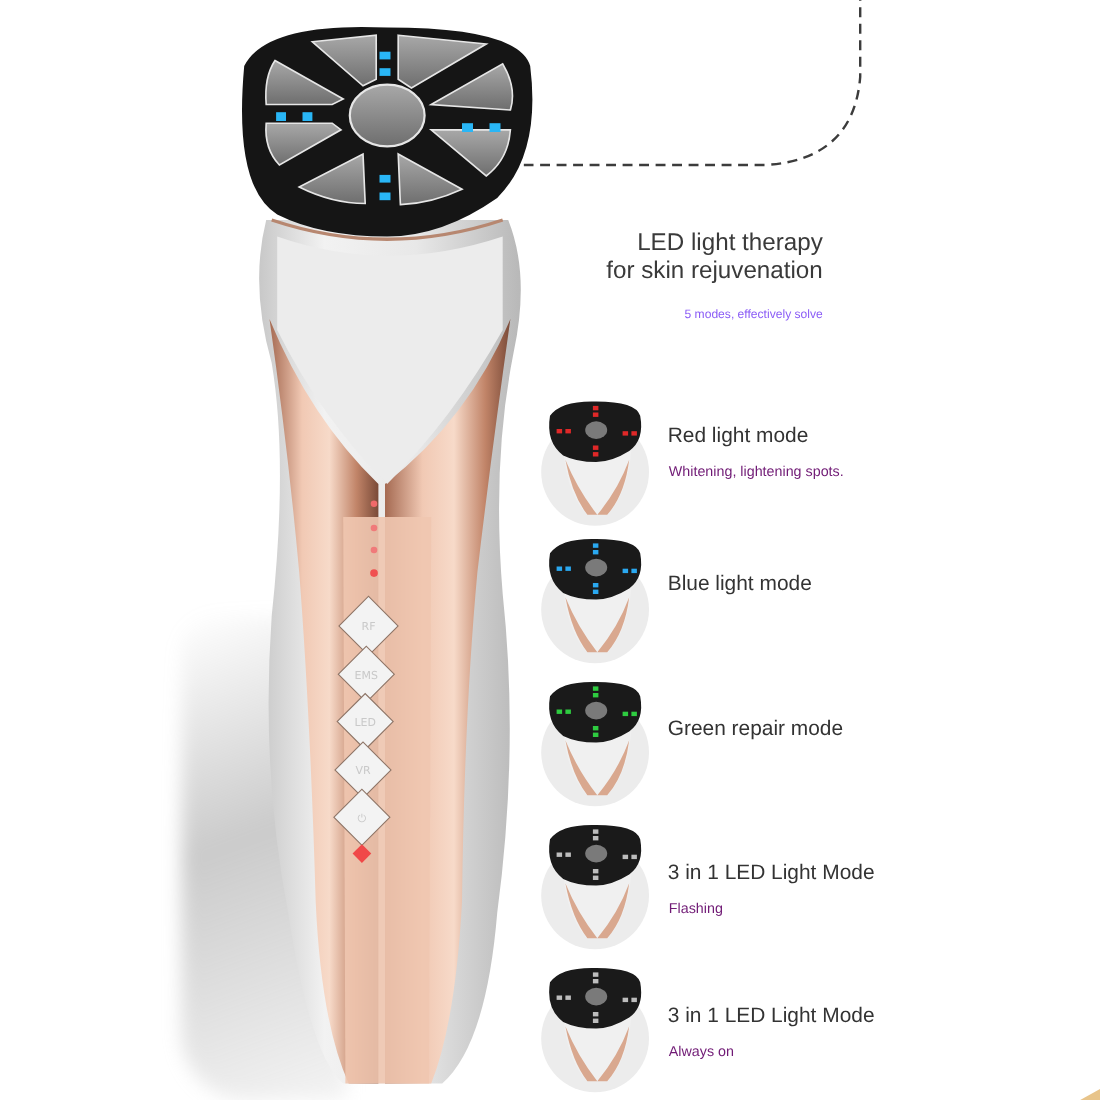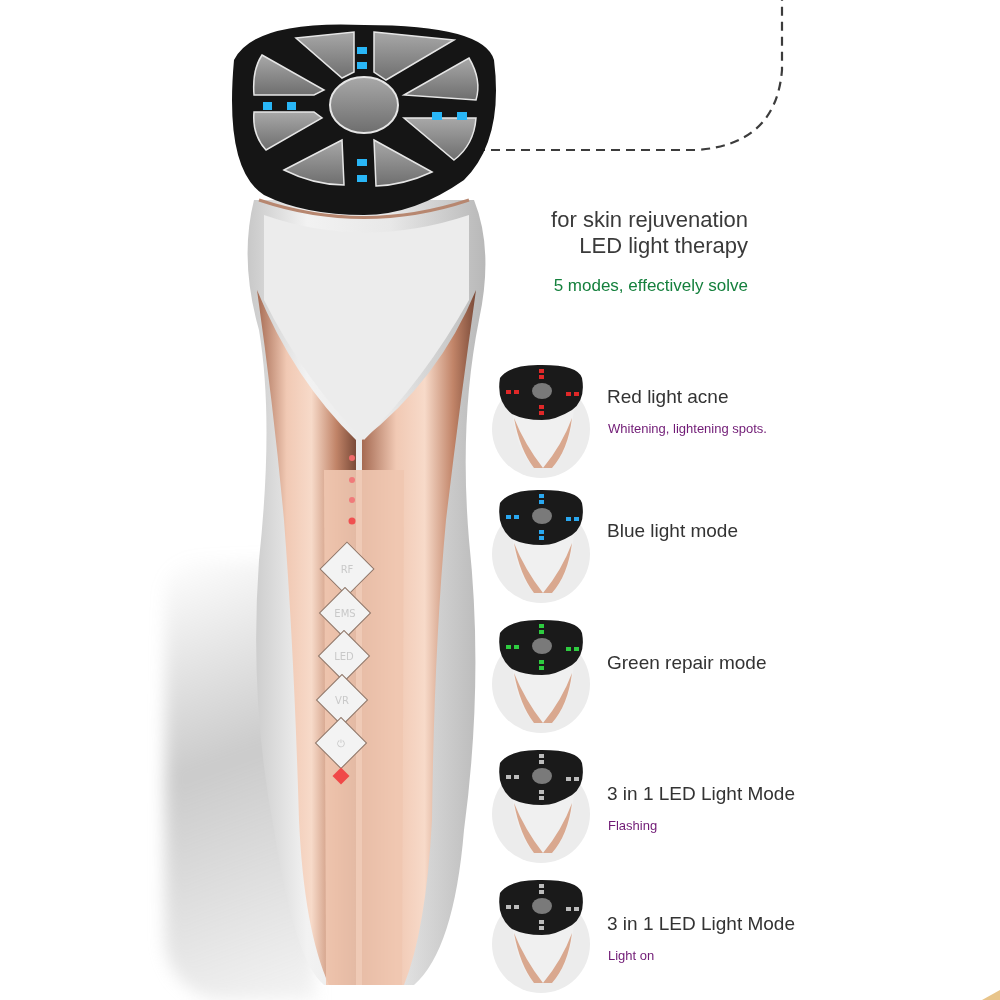--- a/index.html
+++ b/index.html
@@ -3,31 +3,31 @@
 <meta charset="utf-8">
 <style>
   * { box-sizing: border-box; margin: 0; padding: 0; }
   html, body { width: 1000px; height: 1000px; background: #ffffff; overflow: hidden; }
   body { position: relative; font-family: "Liberation Sans", "DejaVu Sans", sans-serif; color: #333333; }
 
   
   .callout-line { position: absolute; left: 476px; top: 0; width: 310px; height: 152px; }
 
   
-  .device { position: absolute; left: 164px; top: 0; width: 340px; height: 1000px; }
+  .device { position: absolute; left: 152px; top: 0; width: 340px; height: 1000px; }
   .device svg { width: 100%; height: 100%; display: block; }
 
   .shadow { position: absolute; left: 165px; top: 560px; width: 150px; height: 440px;
             background: linear-gradient(160deg, rgba(255,255,255,0) 0%, rgba(160,160,160,0.55) 45%, rgba(200,200,200,0.2) 100%);
             filter: blur(8px); border-radius: 30px 0 0 60px; }
 
   
   .headline { position: absolute; right: 252px; top: 207px; text-align: right; }
   .headline .title { font-size: 22px; line-height: 26px; color: #3a3a3a; }
-  .headline .sub { font-size: 17px; line-height: 22px; color: #15803d; margin-top: 16px; margin-left: 40px; }
+  .headline .sub { font-size: 11px; line-height: 22px; color: #8b5cf6; margin-top: 16px; margin-left: 40px; }
 
   
   .mode { position: absolute; left: 490px; width: 340px; height: 120px; }
   .mode .thumb { position: absolute; left: 0; top: 0; width: 104px; height: 112px; }
   .mode .thumb .bg { position: absolute; left: 2px; top: 20px; width: 98px; height: 98px; border-radius: 50%; background: #ececec; }
   .mode .thumb svg { position: absolute; left: 0; top: 0; width: 104px; height: 112px; }
   .mode .name { position: absolute; left: 117px; font-size: 19px; color: #333333; white-space: nowrap; }
   .mode .desc { position: absolute; left: 118px; font-size: 13px; line-height: 20px; color: #701a75; width: 180px; }
 
   .corner-mark { position: absolute; right: 0; bottom: 0; width: 30px; height: 14px; }
@@ -115,22 +115,22 @@
         <rect x="193" y="175" width="10" height="7"></rect>
       <rect x="99" y="102" width="9" height="8"></rect>
         <rect x="123" y="102" width="9" height="8"></rect>
       <rect x="268" y="112" width="10" height="8"></rect>
         <rect x="293" y="112" width="10" height="8"></rect>
     </g>
   </svg>
 </div>
 
 <div class="headline">
+  <div class="title">LED light therapy</div>
   <div class="title">for skin rejuvenation</div>
-  <div class="title">LED light therapy</div>
   <div class="sub">5 modes, effectively solve</div>
 </div>
 
 <div class="mode" style="top:360px">
   <div class="thumb">
     <div class="bg"></div>
     <svg viewBox="0 0 104 112">
       <path d="M22 50 L84 50 Q80 90 62 108 L44 108 Q26 90 22 50 Z" fill="#f0f0f0"></path>
       <path d="M24 58 Q35 85 53 108 L44 108 Q30 90 24 58 Z" fill="#d9a88f"></path>
       <path d="M82 58 Q72 85 53 108 L62 108 Q78 90 82 58 Z" fill="#d9a88f"></path>
@@ -141,21 +141,21 @@
           <rect x="49" y="15" width="5" height="4"></rect>
           <rect x="49" y="45" width="5" height="4"></rect>
           <rect x="49" y="51" width="5" height="4"></rect>
           <rect x="16" y="30" width="5" height="4"></rect>
           <rect x="24" y="30" width="5" height="4"></rect>
           <rect x="76" y="32" width="5" height="4"></rect>
           <rect x="84" y="32" width="5" height="4"></rect>
         </g>
     </svg>
   </div>
-  <div class="name" style="top:26px">Red light acne</div>
+  <div class="name" style="top:26px">Red light mode</div>
   <div class="desc" style="top:59px">Whitening, lightening spots.</div>
 </div>
 
 <div class="mode" style="top:485px">
   <div class="thumb">
     <div class="bg"></div>
     <svg viewBox="0 0 104 112">
       <path d="M22 50 L84 50 Q80 90 62 108 L44 108 Q26 90 22 50 Z" fill="#f0f0f0"></path>
       <path d="M24 58 Q35 85 53 108 L44 108 Q30 90 24 58 Z" fill="#d9a88f"></path>
       <path d="M82 58 Q72 85 53 108 L62 108 Q78 90 82 58 Z" fill="#d9a88f"></path>
@@ -240,18 +240,18 @@
           <rect x="49" y="45" width="5" height="4"></rect>
           <rect x="49" y="51" width="5" height="4"></rect>
           <rect x="16" y="30" width="5" height="4"></rect>
           <rect x="24" y="30" width="5" height="4"></rect>
           <rect x="76" y="32" width="5" height="4"></rect>
           <rect x="84" y="32" width="5" height="4"></rect>
         </g>
     </svg>
   </div>
   <div class="name" style="top:38px">3 in 1 LED Light Mode</div>
-  <div class="desc" style="top:71px">Light on</div>
+  <div class="desc" style="top:71px">Always on</div>
 </div>
 
 <svg class="corner-mark" viewBox="0 0 30 14">
   <path d="M12 14 L30 4 L30 14 Z" fill="#e8c48a"></path>
 </svg>
 
 </body></html>

